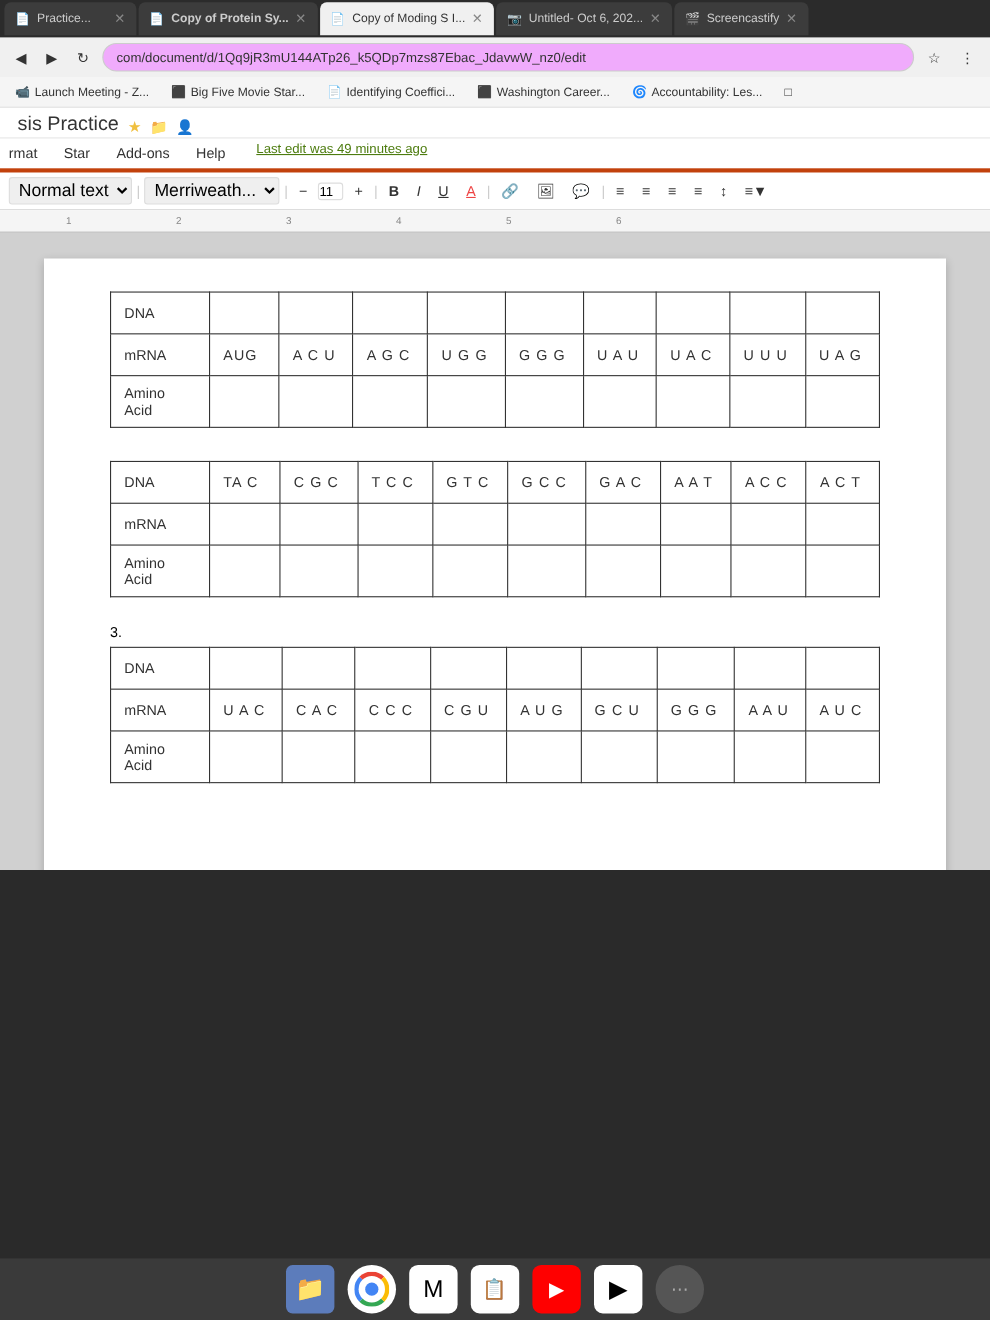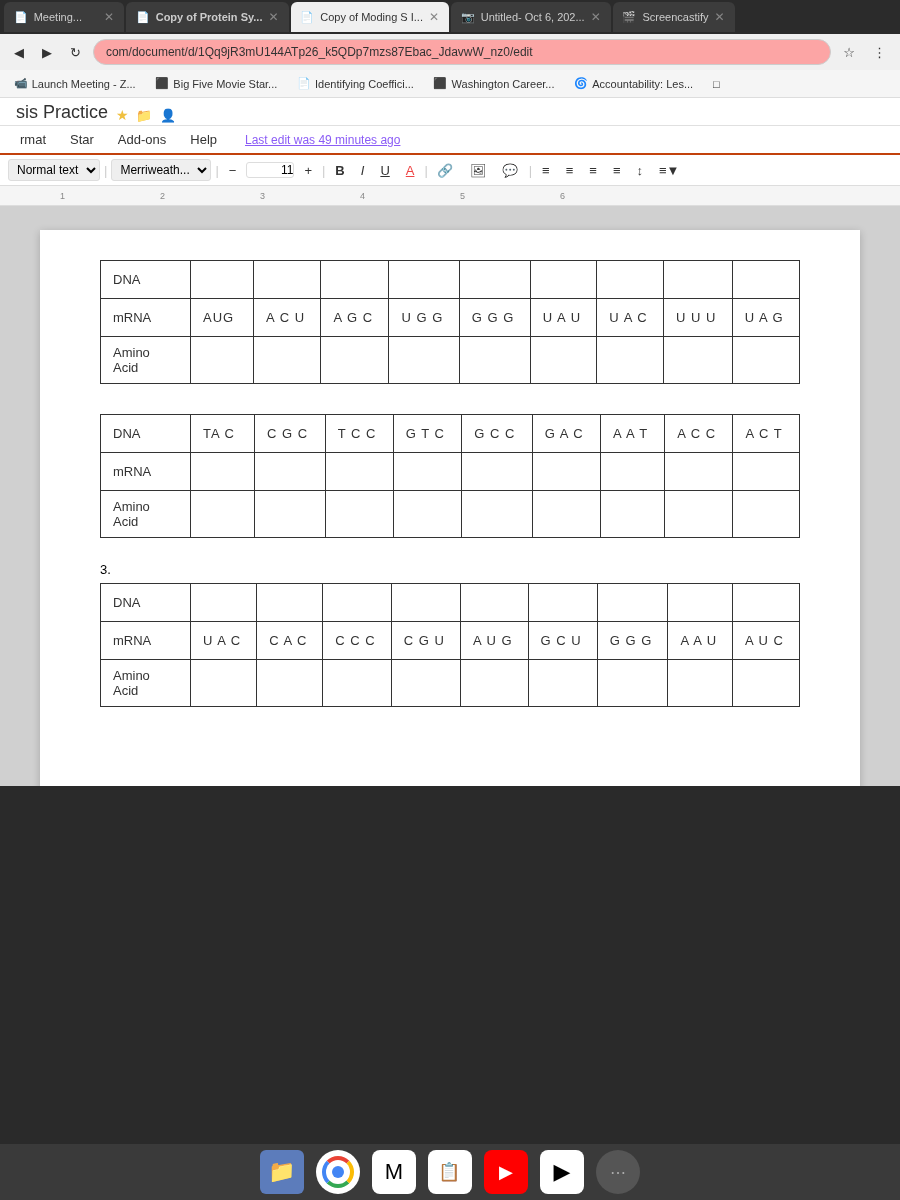--- a/index.html
+++ b/index.html
@@ -58,21 +58,21 @@
       display: flex;
       align-items: center;
       background: #f0f0f0;
       height: 36px;
       padding: 4px 8px;
       gap: 6px;
     }
 
     .address-bar {
       flex: 1;
-      background: #fca5a5;
+      background: #f0abfc;
       border: 1px solid #ccc;
       border-radius: 14px;
       padding: 4px 12px;
       font-size: 12px;
       color: #333;
       height: 26px;
       display: flex;
       align-items: center;
     }
 
@@ -109,36 +109,35 @@
 
     .doc-title {
       font-size: 18px;
       font-weight: normal;
       color: #333;
     }
 
     .doc-menu-row {
       background: white;
       display: flex;
-      align-items: center;
-      padding: 2px 16px;
+      padding: 2px 4px;
       gap: 16px;
-      border-bottom: 2px solid #c2410c;
+      border-bottom: 4px solid #c2410c;
       font-size: 13px;
       color: #333;
     }
 
     .menu-item {
       cursor: pointer;
       padding: 4px 4px;
     }
 
     .last-edit {
       font-size: 12px;
-      color: #8b5cf6;
+      color: #4d7c0f;
       text-decoration: underline;
       margin-left: 8px;
     }
 
     
     .format-toolbar {
       background: white;
       display: flex;
       align-items: center;
       padding: 4px 8px;
@@ -158,21 +157,21 @@
     }
 
     .format-btn.bold { font-weight: bold; }
     .format-btn.italic { font-style: italic; }
     .format-btn.underline { text-decoration: underline; }
 
     .format-select {
       border: 1px solid #ddd;
       border-radius: 3px;
       padding: 2px 4px;
-      font-size: 12px;
+      font-size: 16px;
       cursor: pointer;
     }
 
     
     .ruler {
       background: #f5f5f5;
       height: 20px;
       border-bottom: 1px solid #ddd;
       display: flex;
       align-items: center;
@@ -287,21 +286,21 @@
 
     .star-icon { font-size: 14px; color: #f0c040; }
   </style>
 </head>
 <body>
 
 <div class="browser-chrome">
   <div class="tab-bar">
     <div class="tab">
       <span style="color:#4285f4;font-size:11px;">📄</span>
-      <span style="font-size:11px;">Meeting...</span>
+      <span style="font-size:11px;">Practice...</span>
       <span class="tab-close">✕</span>
     </div>
     <div class="tab">
       <span style="color:#4285f4;font-size:11px;">📄</span>
       <span style="font-size:11px;font-weight:bold;">Copy of Protein Sy...</span>
       <span class="tab-close">✕</span>
     </div>
     <div class="tab active">
       <span style="color:#4285f4;font-size:11px;">📄</span>
       <span style="font-size:11px;">Copy of Moding S I...</span>
@@ -377,21 +376,21 @@
   <div class="format-toolbar">
     <select class="format-select">
       <option>Normal text</option>
     </select>
     <span style="color:#ccc;">|</span>
     <select class="format-select">
       <option>Merriweath...</option>
     </select>
     <span style="color:#ccc;">|</span>
     <button class="format-btn">−</button>
-    <input type="text" value="11" style="width: 48px; text-align: right; border: 1px solid rgb(221, 221, 221); border-radius: 3px; font-size: 12px;">
+    <input type="text" value="11" style="width: 23px; text-align: left; border: 1px solid rgb(221, 221, 221); border-radius: 3px; font-size: 12px;">
     <button class="format-btn">+</button>
     <span style="color:#ccc;">|</span>
     <button class="format-btn bold">B</button>
     <button class="format-btn italic">I</button>
     <button class="format-btn underline">U</button>
     <button class="format-btn" style="text-decoration:underline;color:#e44;">A</button>
     <span style="color:#ccc;">|</span>
     <button class="format-btn">🔗</button>
     <button class="format-btn">🖼</button>
     <button class="format-btn">💬</button>

